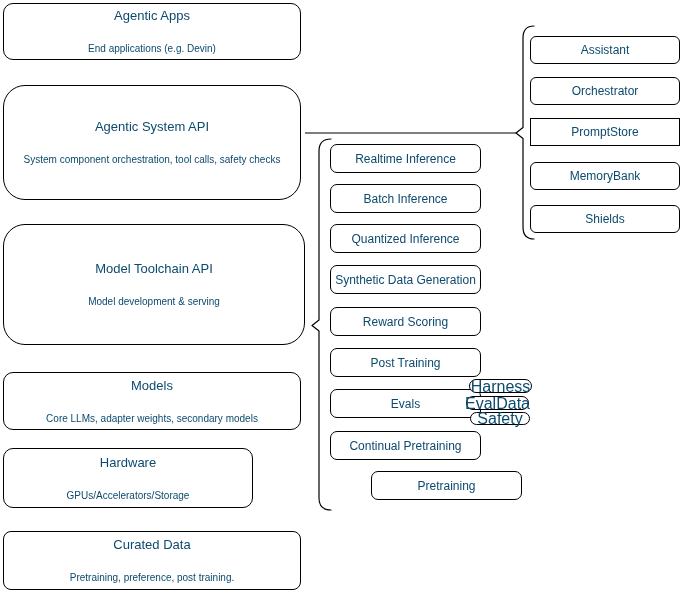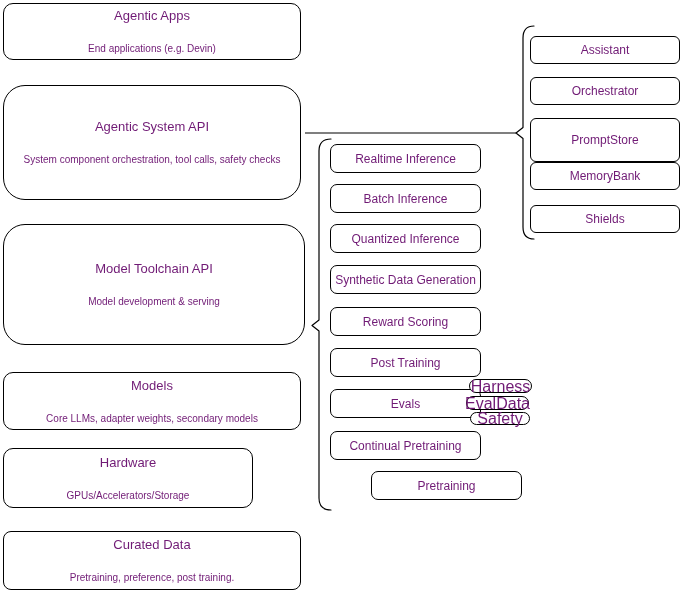--- a/index.html
+++ b/index.html
@@ -2,21 +2,21 @@
 <html><head>
 <meta charset="utf-8">
 <style>
   html, body { margin: 0; padding: 0; background: #ffffff; }
   .canvas {
     position: relative;
     width: 682px;
     height: 591px;
     background: #ffffff;
     font-family: "Liberation Sans", sans-serif;
-    color: #701a75;
+    color: #0c4a6e;
     overflow: hidden;
   }
   .overlay {
     position: absolute;
     left: 0; top: 0;
     width: 682px; height: 591px;
     pointer-events: none;
   }
   .node {
     position: absolute;
@@ -138,21 +138,21 @@
   <div class="node pill" style="left:470px; top:412px; width:60px; height:13px;">
     <span>Safety</span>
   </div>
 
   <div class="node small-node" style="left:530px; top:36px; width:150px; height:28px; border-radius:6px;">
     <span>Assistant</span>
   </div>
   <div class="node small-node" style="left:530px; top:77px; width:150px; height:28px; border-radius:6px;">
     <span>Orchestrator</span>
   </div>
-  <div class="node small-node" style="left:530px; top:118px; width:150px; height:44px; border-radius:6px;">
+  <div class="node small-node" style="left:530px; top:118px; width:150px; height:28px; border-radius:0;">
     <span>PromptStore</span>
   </div>
   <div class="node small-node" style="left:530px; top:162px; width:150px; height:28px; border-radius:6px;">
     <span>MemoryBank</span>
   </div>
   <div class="node small-node" style="left:530px; top:205px; width:150px; height:28px; border-radius:6px;">
     <span>Shields</span>
   </div>
 
 </div>

